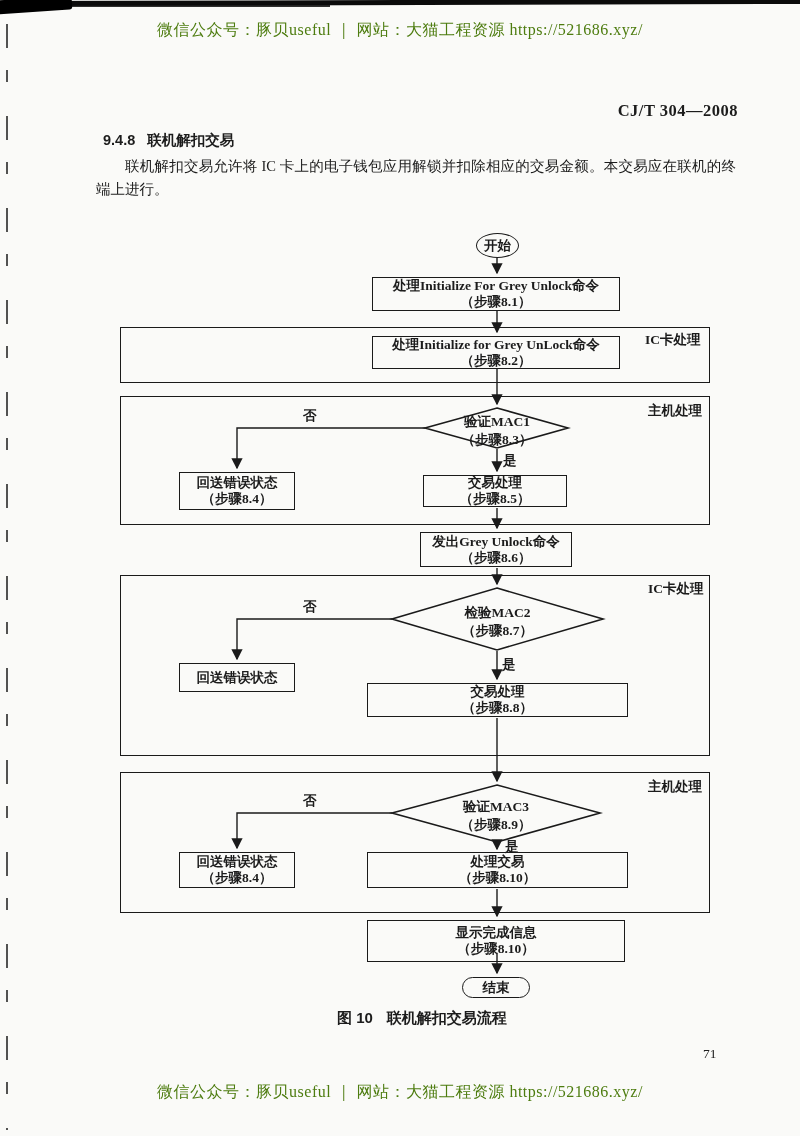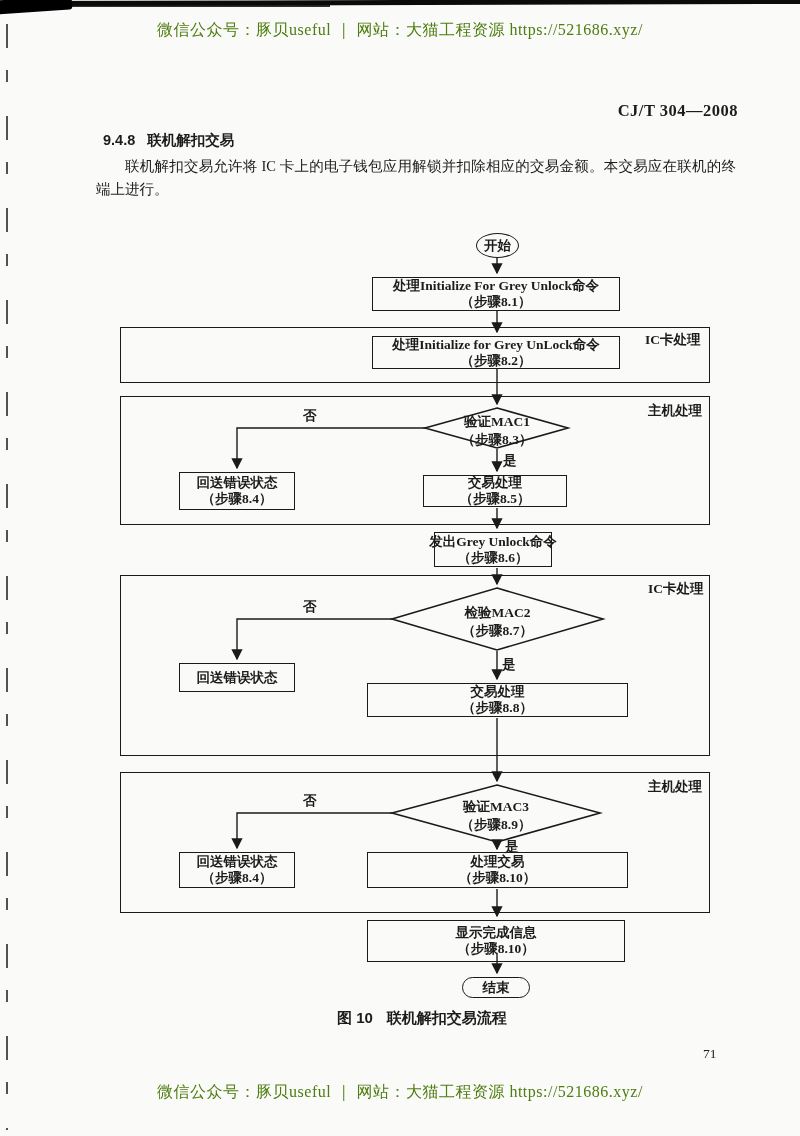--- a/index.html
+++ b/index.html
@@ -33,21 +33,21 @@
   .lane1{left:120px;top:327px;width:588px;height:54px;}
   .lane2{left:120px;top:396px;width:588px;height:127px;}
   .lane3{left:120px;top:575px;width:588px;height:179px;}
   .lane4{left:120px;top:772px;width:588px;height:139px;}
   .lane-label{font-size:13.5px;font-weight:bold;}
   .ll1{left:645px;top:331px;} .ll2{left:648px;top:402px;} .ll3{left:648px;top:580px;} .ll4{left:648px;top:778px;}
   .b81{left:372px;top:277px;width:248px;height:34px;}
   .b82{left:372px;top:336px;width:248px;height:33px;}
   .e1{left:179px;top:472px;width:116px;height:38px;}
   .b85{left:423px;top:475px;width:144px;height:32px;}
-  .b86{left:434px;top:532px;width:118px;height:35px;}
+  .b86{left:420px;top:532px;width:152px;height:35px;}
   .e2{left:179px;top:663px;width:116px;height:29px;}
   .b88{left:367px;top:683px;width:261px;height:34px;}
   .e3{left:179px;top:852px;width:116px;height:36px;}
   .b810{left:367px;top:852px;width:261px;height:36px;}
   .b811{left:367px;top:920px;width:258px;height:42px;}
   .dtext{text-align:center;}
   .d83t{left:425px;top:412px;width:144px;}
   .d87t{left:392px;top:603px;width:211px;}
   .d89t{left:392px;top:797px;width:208px;}
   .branch{font-size:13.5px;font-weight:bold;}

